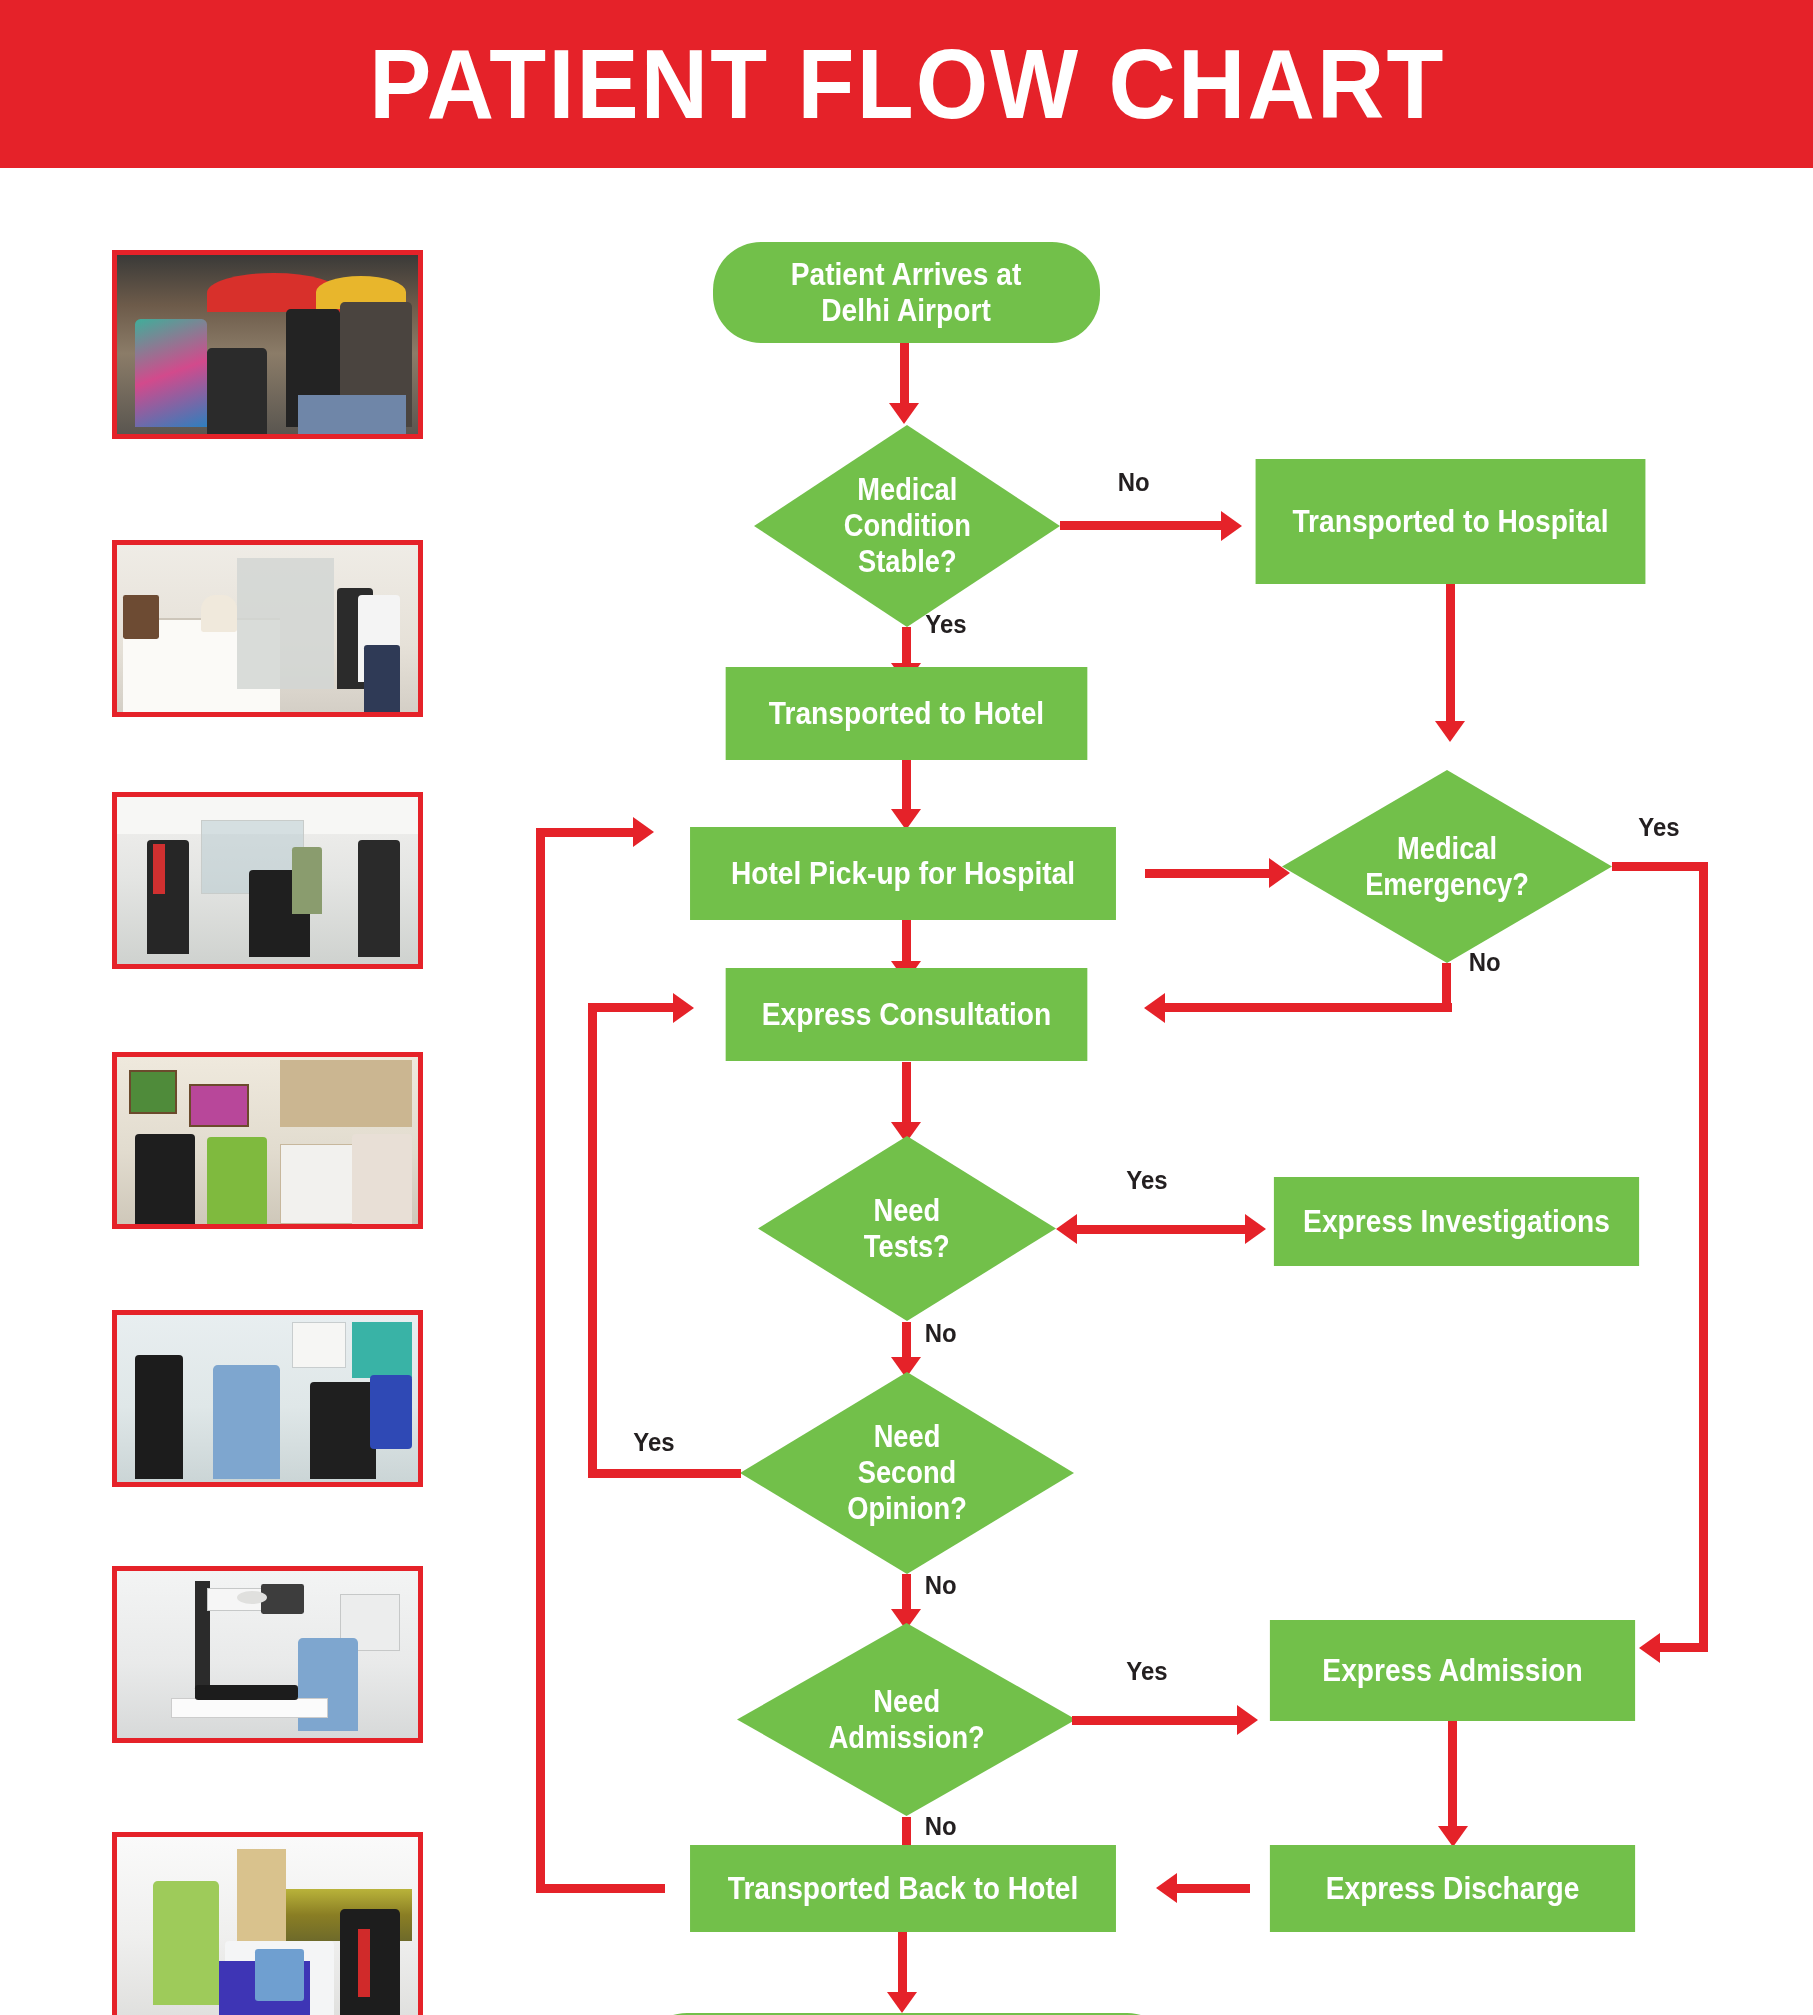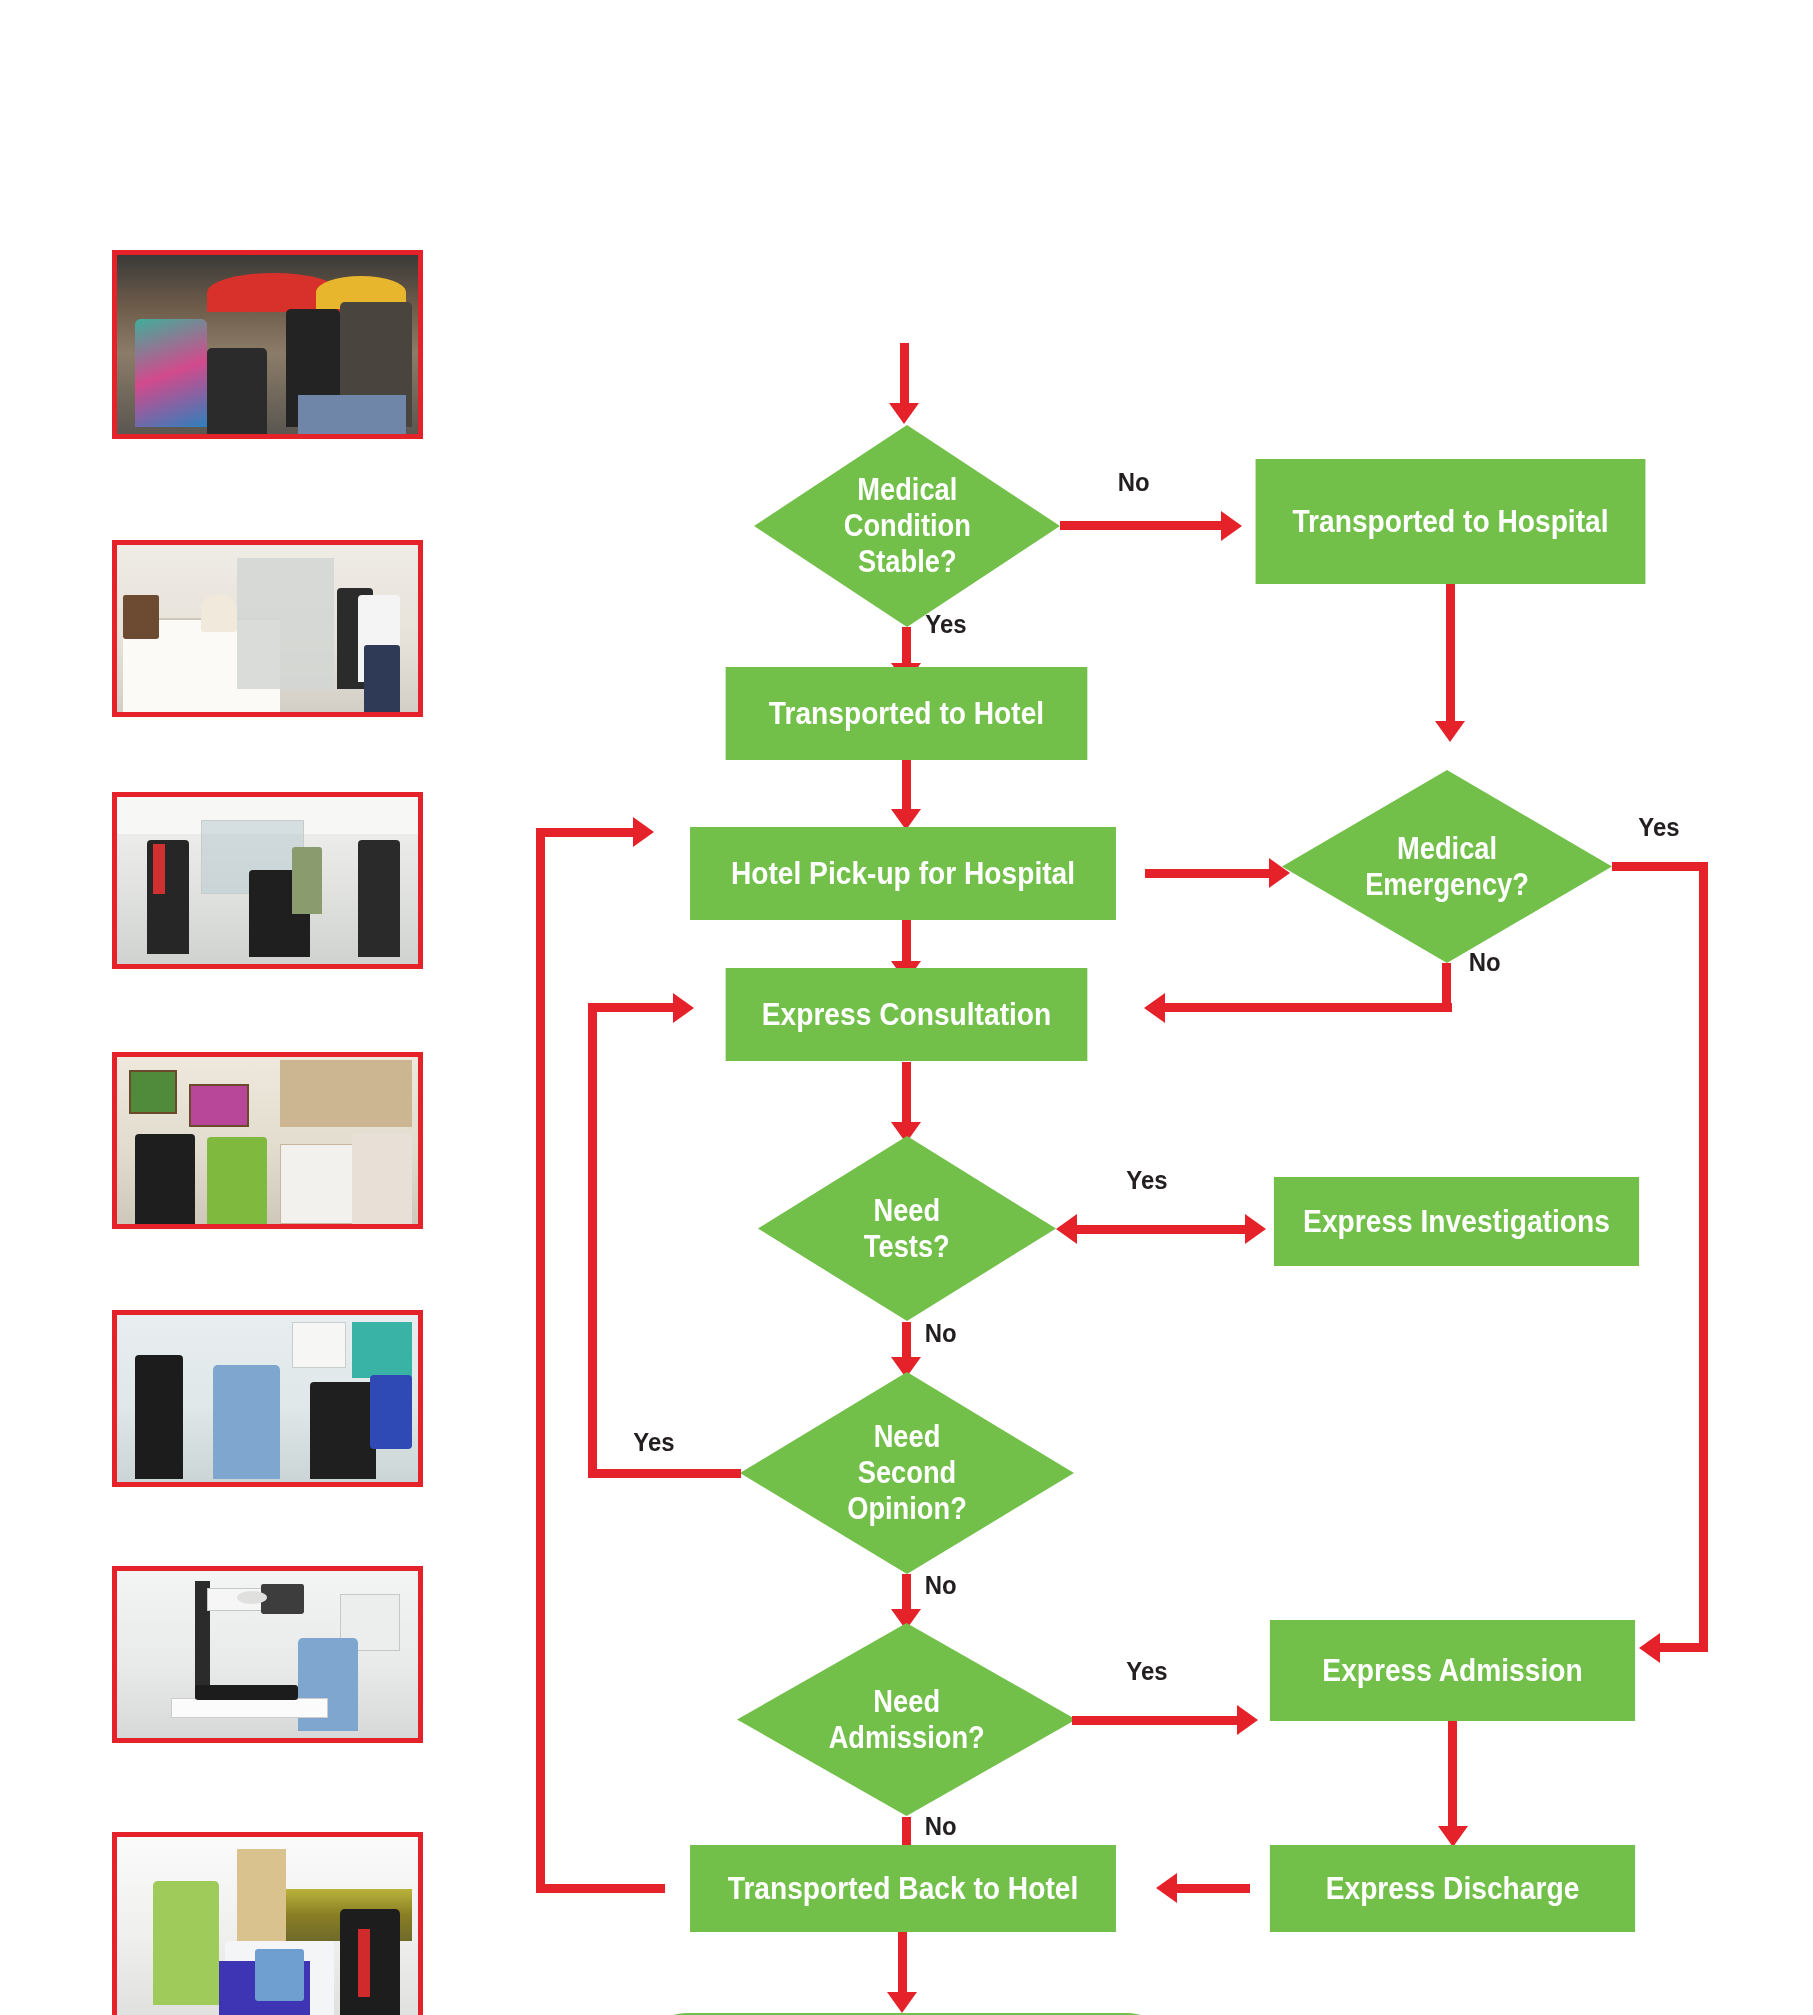--- a/index.html
+++ b/index.html
@@ -84,20 +84,23 @@
     font-size: 26.6px;
     transform: scaleX(0.9);
     white-space: nowrap;
   }
 </style>
 </head>
 <body>
 
 <div id="page">
 
+  <div class="header-bar">
+    <div class="header-title">PATIENT FLOW CHART</div>
+  </div>
 
   <div class="photo" style="left:112px; top:250px; width:311px; height:189px;">
     <div class="ph-inner" style="background:linear-gradient(180deg,#3a3a38 0%,#6d5b4a 28%,#8b7c68 55%,#5a5650 100%);">
       <div style="position:absolute;left:30%;top:10%;width:44%;height:22%;background:#d8302b;border-radius:50% 50% 0 0;"></div>
       <div style="position:absolute;left:66%;top:12%;width:30%;height:18%;background:#e8b62c;border-radius:50% 50% 0 0;"></div>
       <div style="position:absolute;left:6%;top:36%;width:24%;height:60%;background:linear-gradient(160deg,#3fae9a,#d24a8c,#2f7fbd);border-radius:5.6px 5.6px 0 0;"></div>
       <div style="position:absolute;left:30%;top:52%;width:20%;height:48%;background:#2b2b2b;border-radius:4.8px 4.8px 0 0;"></div>
       <div style="position:absolute;left:56%;top:30%;width:18%;height:66%;background:#232323;border-radius:4.8px 4.8px 0 0;"></div>
       <div style="position:absolute;left:74%;top:26%;width:24%;height:70%;background:#4a443f;border-radius:4.8px 4.8px 0 0;"></div>
       <div style="position:absolute;left:60%;top:78%;width:36%;height:22%;background:#6f86a8;"></div>
@@ -170,20 +173,24 @@
       <div style="position:absolute;left:40%;top:6%;width:16%;height:52%;background:#d9c28d;"></div>
       <div style="position:absolute;left:12%;top:22%;width:22%;height:62%;background:#9ecb5a;border-radius:4.8px 4.8px 0 0;"></div>
       <div style="position:absolute;left:36%;top:52%;width:36%;height:48%;background:#f4f5f6;border-radius:4px;"></div>
       <div style="position:absolute;left:34%;top:62%;width:30%;height:38%;background:#3e35b5;"></div>
       <div style="position:absolute;left:46%;top:56%;width:16%;height:26%;background:#6f9fd0;border-radius:3.2px;"></div>
       <div style="position:absolute;left:74%;top:36%;width:20%;height:64%;background:#1d1d1d;border-radius:4.8px 4.8px 0 0;"></div>
       <div style="position:absolute;left:80%;top:46%;width:4%;height:34%;background:#d02a2a;"></div>
     </div>
   </div>
 
+  <div class="node terminator" style="left:713px; top:242px; width:387px; height:101px;">
+    <span style="white-space:pre-line;">Patient Arrives at
+Delhi Airport</span>
+  </div>
 
   <div class="seg" style="left:900px; top:343px; width:8.9px; height:64px;"></div>
   <div class="arrow down" style="left:889px; top:403px;"></div>
 
   <div class="diamond" style="left:754px; top:425px; width:306px; height:202px;">
     <div class="dshape"></div>
     <div class="dlabel">Medical
 Condition
 Stable?</div>
   </div>

